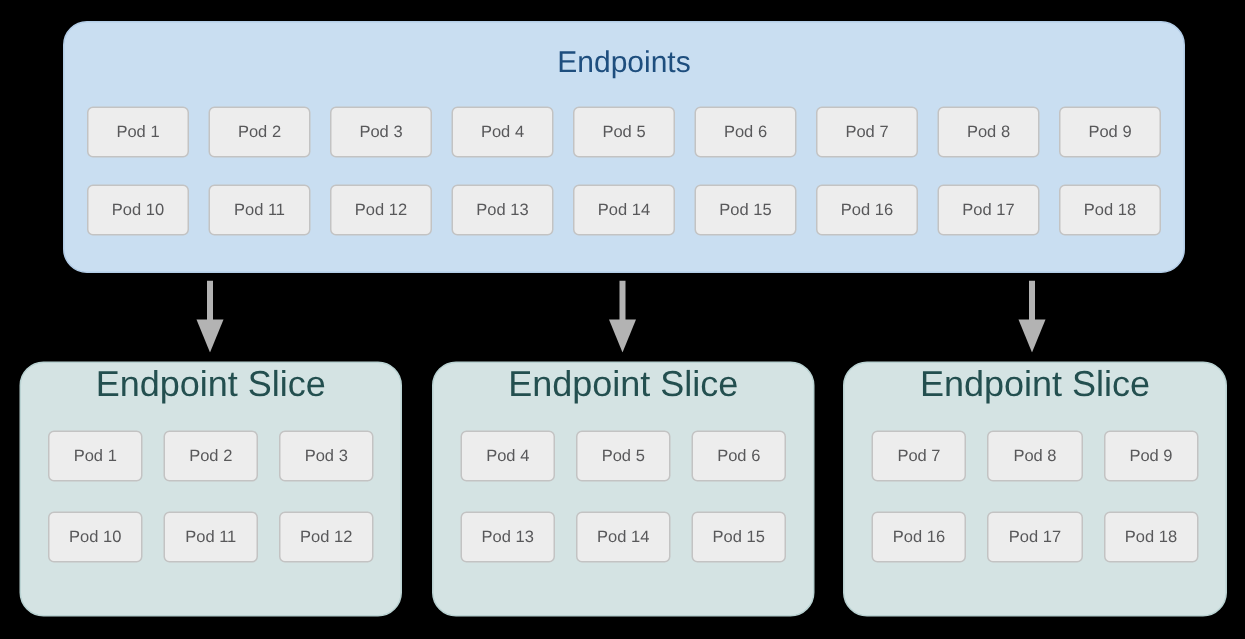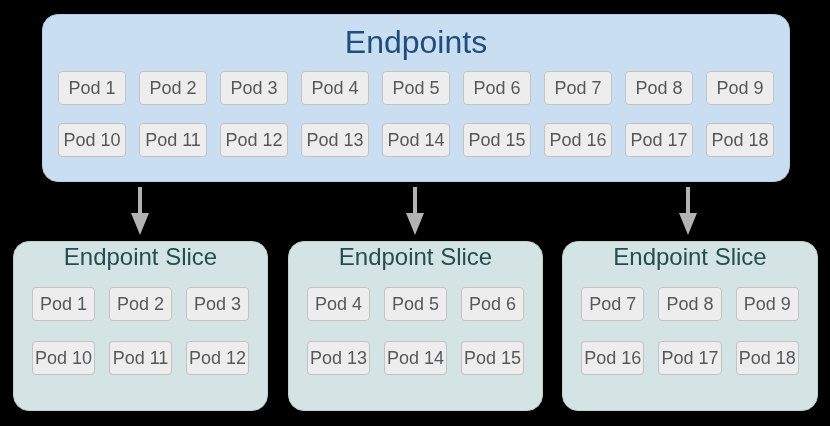--- a/index.html
+++ b/index.html
@@ -29,21 +29,21 @@
     position: absolute;
     left: 42px; top: 14px;
     width: 748px; height: 168px;
     background: var(--endpoints-box-bg);
     border: 1px solid var(--endpoints-box-border);
     border-radius: 16px;
   }
   .endpoints-box .box-title {
     padding-top: 13px;
     text-align: center;
-    font-size: 32px;
+    font-size: 20px;
     font-weight: 500;
     line-height: 29px;
     color: var(--endpoints-title);
   }
   .endpoints-box .pod-grid {
     margin: 14px 15px 0 15px;
     display: grid;
     grid-template-columns: repeat(9, 1fr);
     column-gap: 13px;
     row-gap: 18px;
@@ -51,21 +51,21 @@
 
   
   .pod {
     height: 34px;
     background: var(--pod-bg);
     border: 1px solid var(--pod-border);
     border-radius: 4px;
     display: flex;
     align-items: center;
     justify-content: center;
-    font-size: 18px;
+    font-size: 11px;
     color: var(--pod-text);
     white-space: nowrap;
   }
 
   
   .down-arrow {
     position: absolute;
     top: 187px;
     width: 20px; height: 48px;
   }

